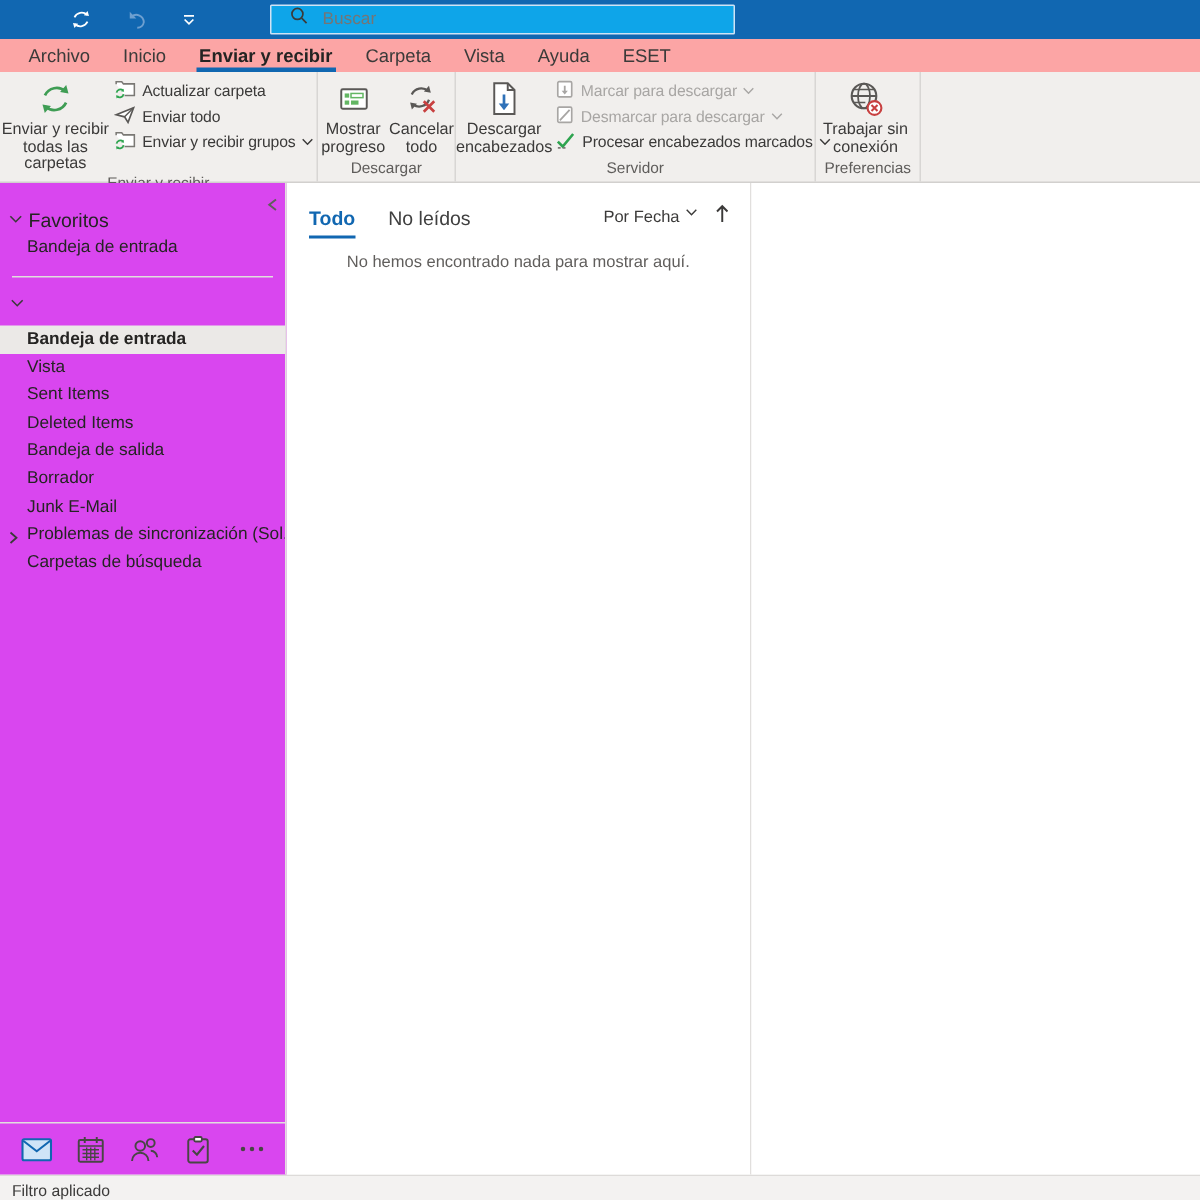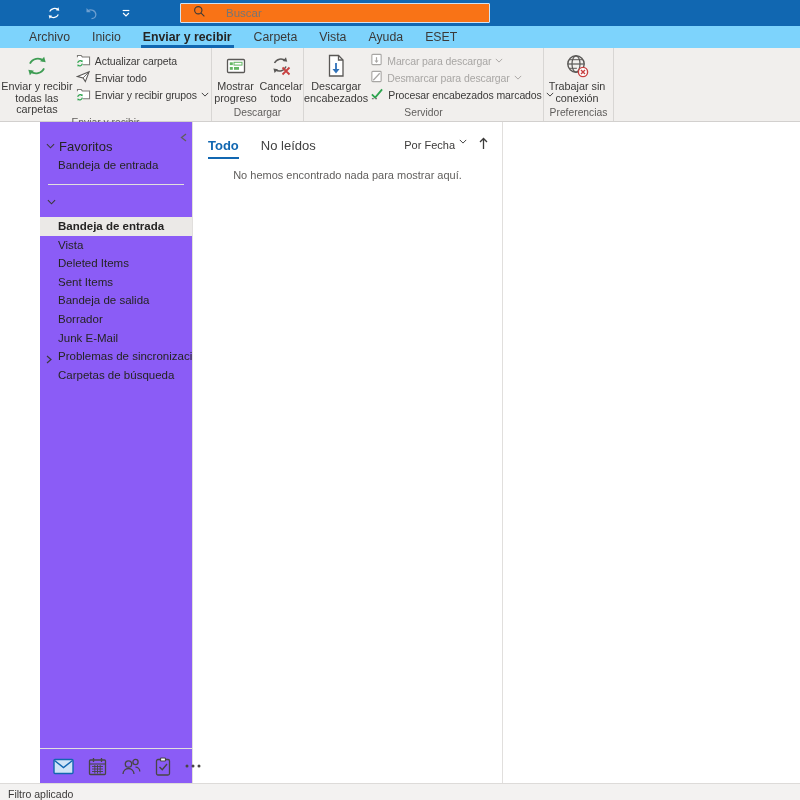--- a/index.html
+++ b/index.html
@@ -4,27 +4,27 @@
 <style>
   * { margin:0; padding:0; box-sizing:border-box; }
   html,body { width:800px; height:800px; overflow:hidden;
     font-family:"Liberation Sans", sans-serif; background:#fff; color:#3b3a39; }
 
   
   .titlebar { height:26px; background:#1167b1; display:flex; align-items:center; position:relative; }
   .qat { display:flex; align-items:center; gap:22px; padding-left:46px; }
   .qat svg { display:block; }
   .searchbox { position:absolute; left:180px; top:3px; width:310px; height:20px;
-    background:#f97316; border:1px solid #cfe3f5; border-radius:1px;
-    display:flex; align-items:center; padding-left:12px; gap:20px; }
+    background:#0ea5e9; border:1px solid #cfe3f5; border-radius:1px;
+    display:flex; align-items:center; padding-left:12px; gap:9px; }
   .searchbox input { border:none; background:transparent; outline:none; font-size:11.5px;
     color:#252423; width:240px; font-family:"Liberation Sans", sans-serif; }
 
   
-  .tabstrip { height:22px; background:#7dd3fc; display:flex; align-items:stretch; padding-left:18px; }
+  .tabstrip { height:22px; background:#fca5a5; display:flex; align-items:stretch; padding-left:8px; }
   .rtab { font-size:12.3px; color:#3b3a39; padding:0 11px; display:flex; align-items:center;
     position:relative; cursor:default; }
   .rtab.active { font-weight:700; color:#252423; }
   .rtab.active::after { content:""; position:absolute; left:9px; right:9px; bottom:0;
     height:3px; background:#1167b1; }
 
   
   .ribbon { height:74px; background:#f1efed; border-bottom:1px solid #d2d0ce; display:flex; }
   .rgroup { display:flex; flex-direction:column; border-right:1px solid #d8d6d4; }
   .rgroup-content { flex:1; display:flex; align-items:flex-start; }
@@ -34,22 +34,22 @@
   .rbb .rbb-icon { height:30px; display:flex; align-items:center; justify-content:center; }
   .rstack { display:flex; flex-direction:column; padding-top:4px; }
   .rsb { display:flex; align-items:center; height:17px; gap:4px; font-size:10.5px;
     color:#3b3a39; white-space:nowrap; padding:0 2px; cursor:default; letter-spacing:-0.1px; }
   .rsb.disabled { color:#a8a6a4; }
   .chev { width:8px; height:5px; flex:0 0 auto; }
   .chev path { fill:none; stroke:currentColor; stroke-width:1.2; }
 
   
   .canvas { display:flex; height:661px; }
-  .sidebar { width:153px; border-right:1px solid #e1dfdd; display:flex; flex-direction:column;
-    background:#8b5cf6; position:relative;margin-left:40px; }
+  .sidebar { width:191px; border-right:1px solid #e1dfdd; display:flex; flex-direction:column;
+    background:#d946ef; position:relative; }
   .collapse-btn { position:absolute; top:6px; right:5px; color:#605e5c; }
   .folders { flex:1; padding-top:14px; font-size:11.5px; color:#252423; overflow:hidden; }
   .fav-header { display:flex; align-items:center; gap:4px; padding-left:6px; height:20px;
     font-size:13px; color:#252423; cursor:default; }
   .fav-item { padding-left:18px; height:19px; line-height:19px; cursor:default; }
   .side-divider { border-top:1px solid #e1dfdd; margin:9px 8px 8px 8px; }
   .acct-chevron { padding-left:7px; height:18px; display:flex; align-items:center; color:#3b3a39; }
   .folder-row { position:relative; height:18.6px; line-height:18.6px; padding-left:18px;
     white-space:nowrap; cursor:default; }
   .folder-row.selected { background:#ebe9e7; font-weight:700; }
@@ -325,22 +325,22 @@
 
       <div class="acct-chevron">
         <svg width="9" height="6" viewBox="0 0 10 6">
             <path d="M1 1 l4 4 4 -4" fill="none" stroke="#3b3a39" stroke-width="1.2"></path>
           </svg>
       </div>
 
       <div style="height:6px"></div>
       <div class="folder-row selected">Bandeja de entrada</div>
       <div class="folder-row">Vista</div>
+      <div class="folder-row">Sent Items</div>
       <div class="folder-row">Deleted Items</div>
-      <div class="folder-row">Sent Items</div>
       <div class="folder-row">Bandeja de salida</div>
       <div class="folder-row">Borrador</div>
       <div class="folder-row">Junk E-Mail</div>
       <div class="folder-row">
         <span class="expander">
           <svg width="6" height="9" viewBox="0 0 6 9">
               <path d="M1 1 L5 4.5 L1 8" fill="none" stroke="#3b3a39" stroke-width="1.2"></path>
             </svg>
         </span>
         <span>Problemas de sincronización (Sol...</span>

